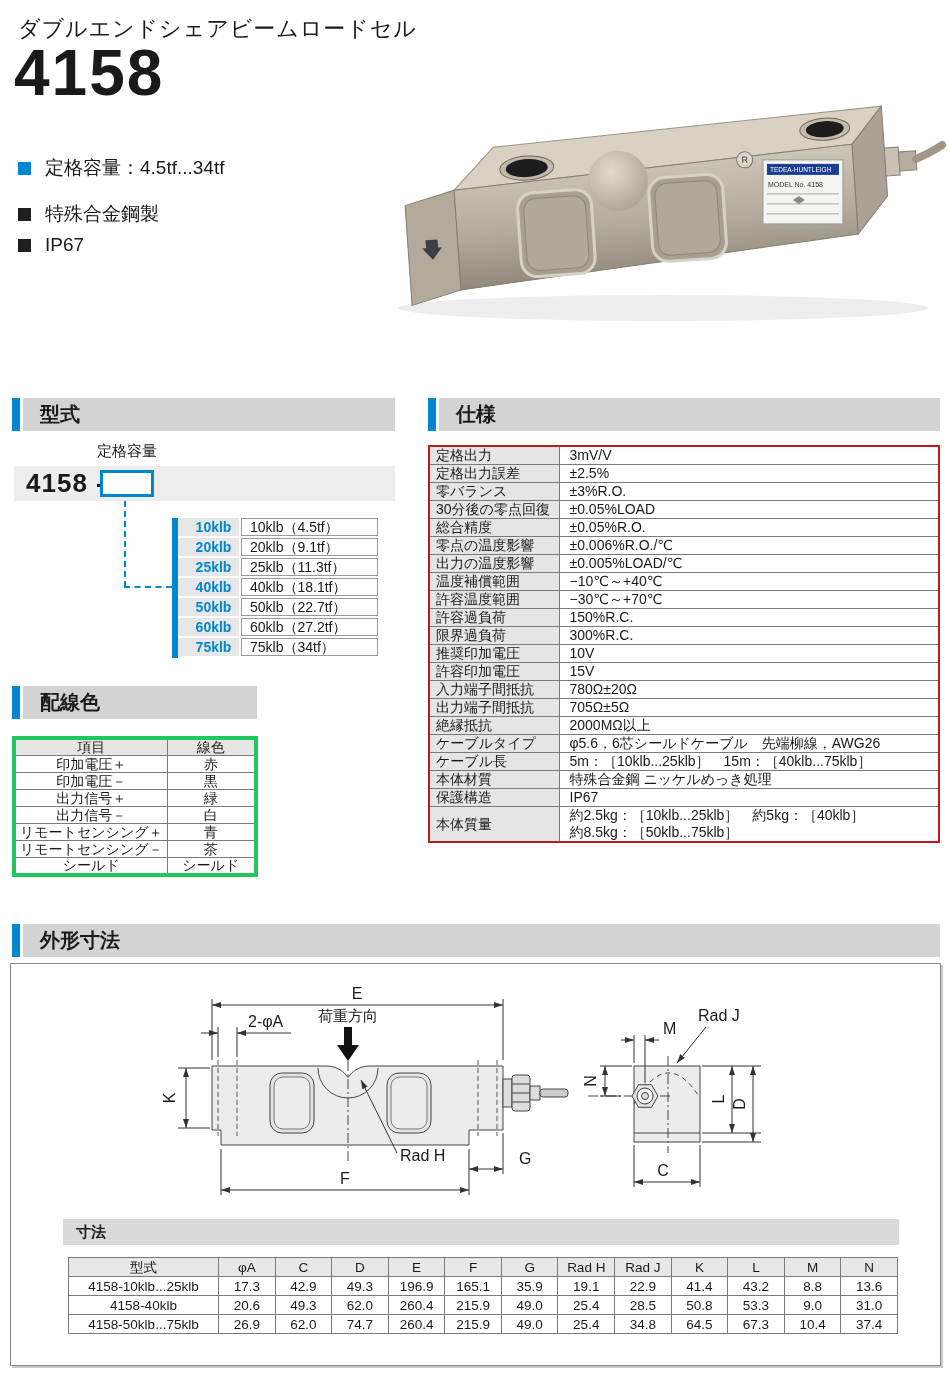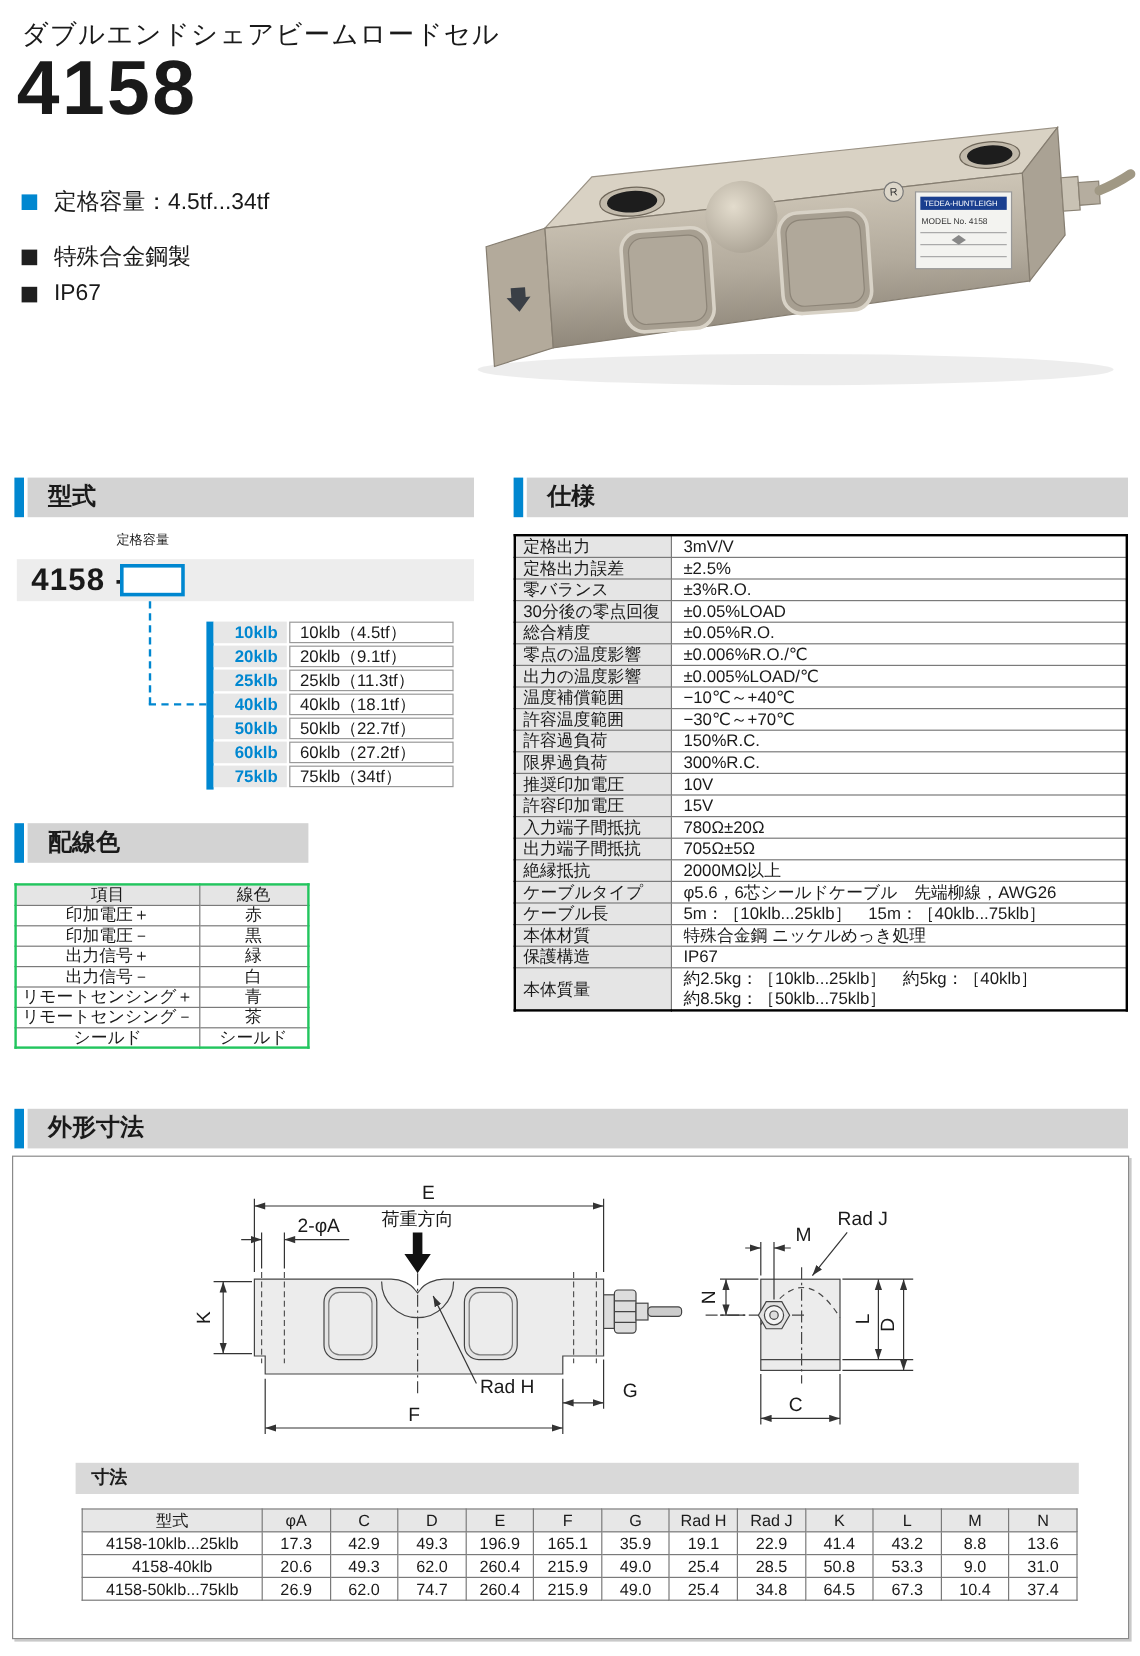--- a/index.html
+++ b/index.html
@@ -20,41 +20,41 @@
 
   .sec-head { position:absolute; height:33px; display:flex; }
   .sec-head .bar { width:8px; background:#0087d0; }
   .sec-head .lbl { flex:1; background:#d3d3d3; margin-left:3px; font-size:20px; font-weight:bold; line-height:33px; padding-left:17px; }
 
   #head-model { left:12px; top:398px; width:383px; }
   #head-wiring { left:12px; top:686px; width:245px; }
   #head-spec { left:428px; top:398px; width:512px; }
   #head-dims { left:12px; top:924px; width:928px; }
 
-  .cap-label { position:absolute; left:97px; top:442px; font-size:11px;text-align:right; }
+  .cap-label { position:absolute; left:97px; top:442px; font-size:15px;text-align:right; }
   .model-band { position:absolute; left:14px; top:466px; width:381px; height:35px; background:#ededed; }
   .model-prefix { position:absolute; left:12px; top:0; font-size:26px; font-weight:bold; line-height:35px; letter-spacing:1px; }
   .model-box { position:absolute; left:86px; top:4px; width:54px; height:27px; background:#fff; border:3px solid #0087d0; }
   .dash-v { position:absolute; left:124px; top:501px; width:0; height:86px; border-left:2px dashed #0087d0; }
   .dash-h { position:absolute; left:124px; top:586px; width:48px; height:0; border-top:2px dashed #0087d0; }
 
   .options { position:absolute; left:172px; top:518px; border-left:6px solid #0087d0; }
   .opt-row { display:flex; margin-bottom:2px; height:18px; }
   .opt-code { width:61px; background:#e7e7e7; color:#0087d0; font-weight:bold; font-size:14px; text-align:center; line-height:18px;padding-left:10px; }
   .opt-val { width:137px; background:#fff; border:1px solid #999; font-size:14px; line-height:16px; padding-left:8px; margin-left:2px; }
 
   table.grid { border-collapse:collapse; table-layout:fixed; }
   table.grid td, table.grid th { border:1px solid #7a7a7a; font-size:14px; font-weight:normal; }
 
-  #wiring-table { position:absolute; left:12px; top:736px; width:246px; border:2px solid #22c55e; }
+  #wiring-table { position:absolute; left:12px; top:736px; width:246px; border:4px solid #22c55e; }
   #wiring-table td, #wiring-table th { height:17px; text-align:center; line-height:15px; }
   #wiring-table th { background:#e5e5e5; }
   #wiring-table .c0 { width:153px; }
 
-  #spec-table { position:absolute; left:428px; top:445px; width:512px; border:2px solid #000000; }
+  #spec-table { position:absolute; left:428px; top:445px; width:512px; border:2px solid #b91c1c; }
   #spec-table td { height:18px; line-height:17px; padding:0 6px; }
   #spec-table td.sl { width:130px; background:#e5e5e5; }
   #spec-table td.sv { padding-left:10px; }
 
   .dims-box { position:absolute; left:10px; top:963px; width:931px; height:403px; border:1px solid #8a8a8a; box-shadow:2px 2px 0 #c9c9c9; background:#fff; }
   .dims-box svg.draw { position:absolute; left:0; top:9px; }
   .dims-sub { position:absolute; left:52px; top:255px; width:836px; height:26px; background:#d9d9d9; font-size:15px; font-weight:bold; line-height:26px; padding-left:13px; }
 
   #dim-table { position:absolute; left:57px; top:293px; width:830px; border:1px solid #555; }
   #dim-table th { background:#e7e7e7; }

